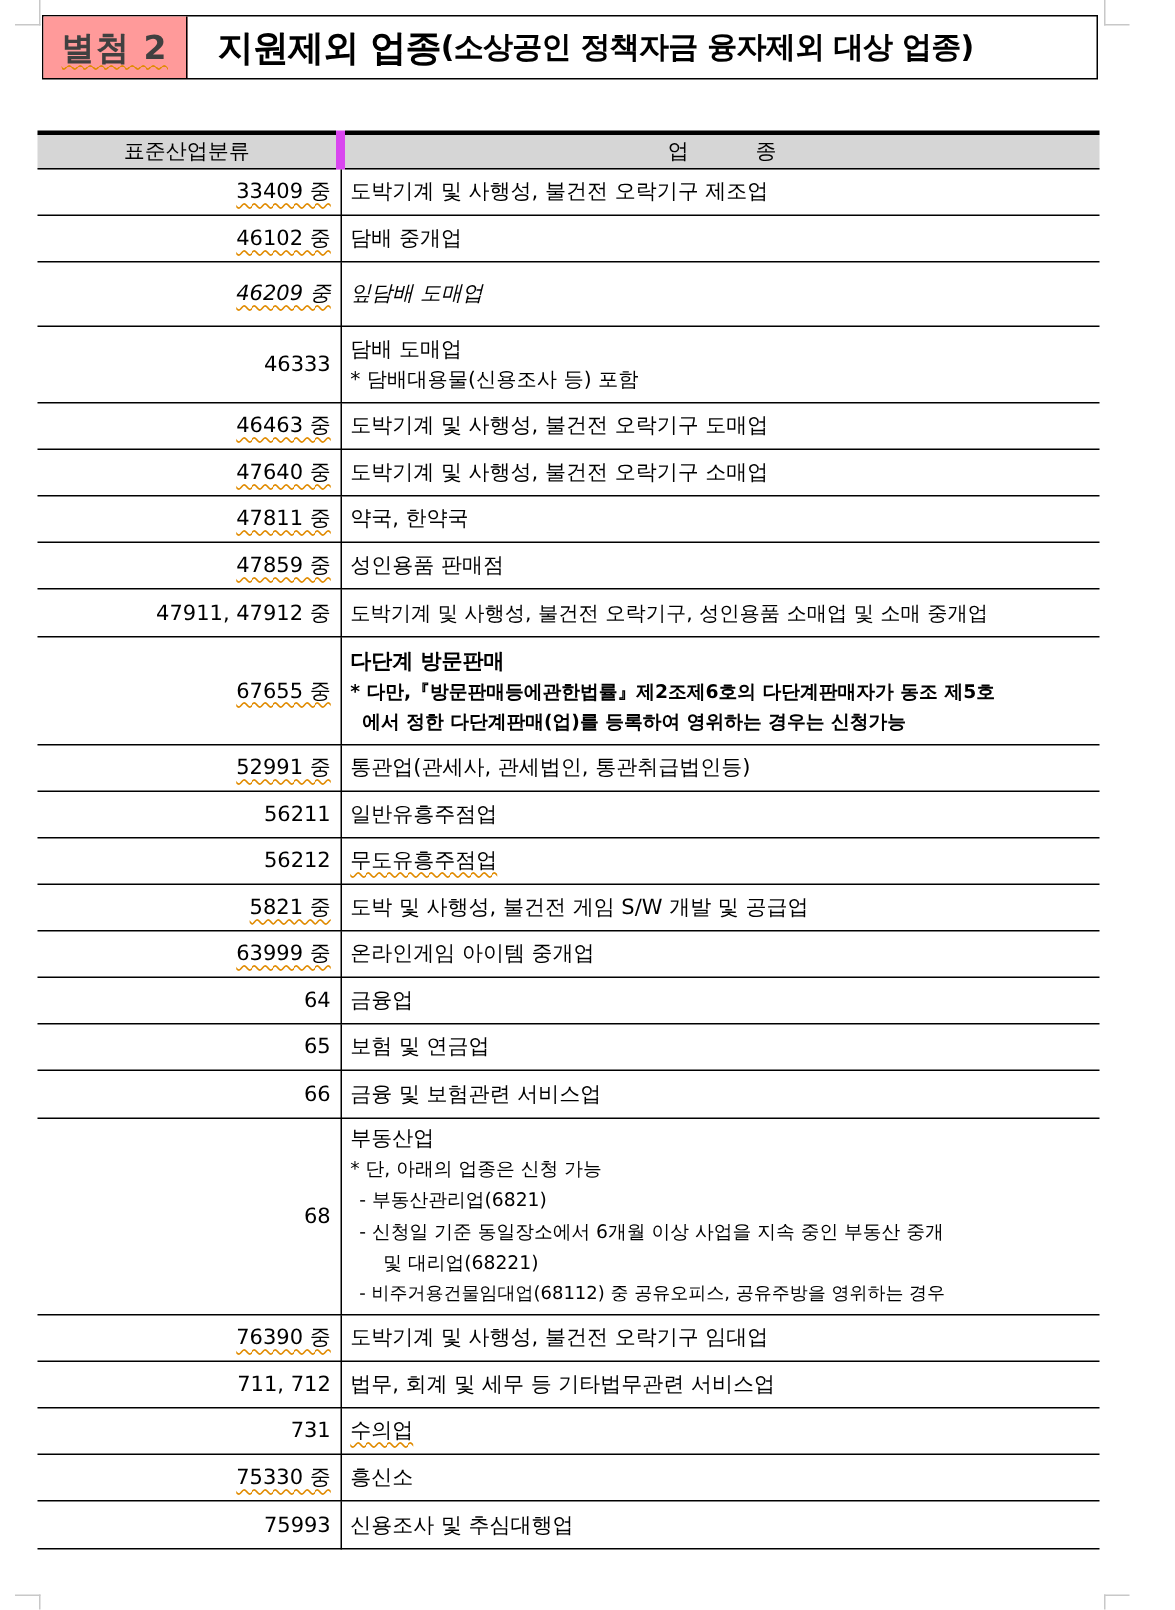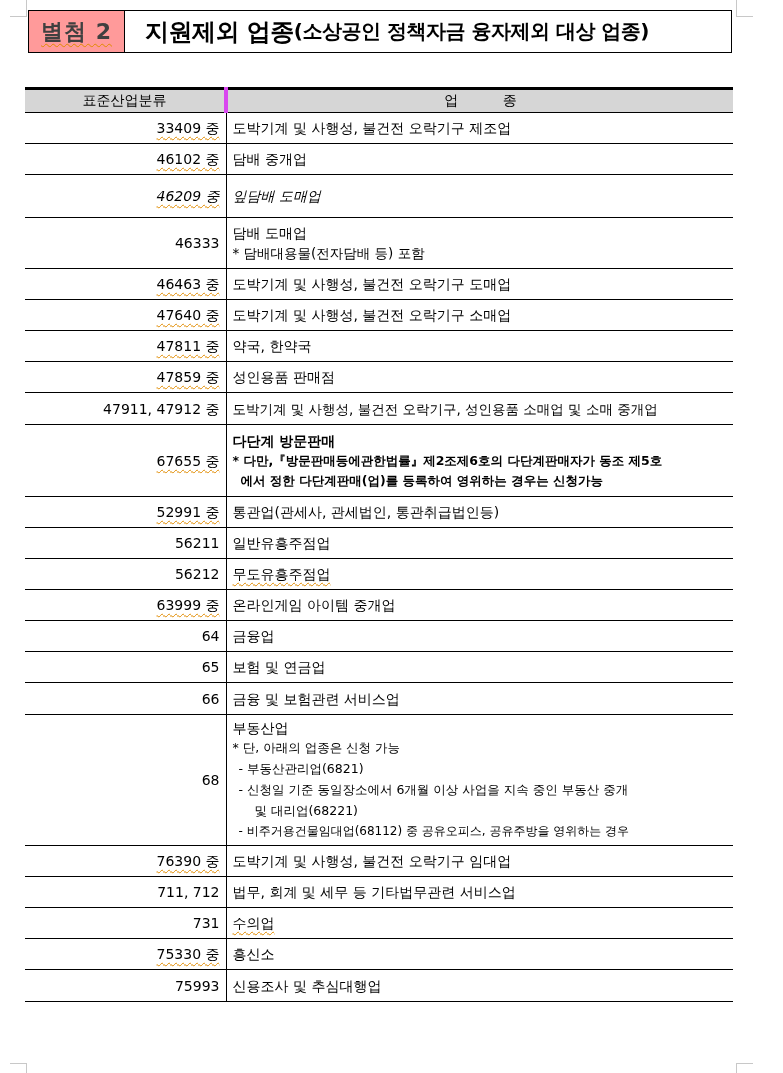--- a/index.html
+++ b/index.html
@@ -18,21 +18,21 @@
            color:#404040; font-weight:bold; font-size:22px; letter-spacing:1px; }
   .badge .sq { text-decoration: underline wavy #e08a00; text-decoration-thickness:1px; text-underline-offset:4px; }
   .title-text { flex:1; display:flex; align-items:center; padding-left:20px;
                 font-weight:bold; font-size:24px; letter-spacing:-0.5px; }
   .title-text .sub { font-size:20px; }
 
   table.main { position:absolute; left:25px; top:87px; width:708px; border-collapse:collapse;
                font-size:14px; }
   table.main th { background:#d6d6d6; font-weight:normal; height:22px; padding:0;
                   border-top:3px solid #000; border-bottom:1px solid #000; font-size:14px; }
-  table.main th.c1 { width:199px; border-right:4px solid #d946ef; }
+  table.main th.c1 { width:199px; border-right:6px solid #d946ef; }
   table.main td { border-bottom:1px solid #000; padding:0 6px; vertical-align:middle; line-height:20px; }
   table.main td.code { text-align:right; border-right:1px solid #000; width:187px; white-space:nowrap; }
   table.main td.ind { text-align:left;margin-top:42px; }
   .sq { text-decoration: underline wavy #e08a00; text-decoration-thickness:1px; text-underline-offset:3px; }
   .indent1 { padding-left:8px; }
   .note { font-size:13.5px; }
 </style>
 </head>
 <body>
 
@@ -72,21 +72,21 @@
 
     <tr style="height:43px;font-style:italic;">
       <td class="code"><span class="sq">46209 중</span></td>
       <td class="ind"><span>잎담배 도매업</span></td>
     </tr>
 
     <tr style="height:51px;">
       <td class="code"><span>46333</span></td>
       <td class="ind">
         <div>담배 도매업</div>
-        <div class="note">* 담배대용물(전자담배 등) 포함</div>
+        <div class="note">* 담배대용물(신용조사 등) 포함</div>
       </td>
     </tr>
 
     <tr style="height:31px;">
       <td class="code"><span class="sq">46463 중</span></td>
       <td class="ind"><span>도박기계 및 사행성, 불건전 오락기구 도매업</span></td>
     </tr>
 
     <tr style="height:31px;">
       <td class="code"><span class="sq">47640 중</span></td>
@@ -125,20 +125,24 @@
     <tr style="height:31px;">
       <td class="code"><span>56211</span></td>
       <td class="ind"><span>일반유흥주점업</span></td>
     </tr>
 
     <tr style="height:31px;">
       <td class="code"><span>56212</span></td>
       <td class="ind"><span class="sq">무도유흥주점업</span></td>
     </tr>
 
+    <tr style="height:31px;">
+      <td class="code"><span class="sq">5821 중</span></td>
+      <td class="ind"><span>도박 및 사행성, 불건전 게임 S/W 개발 및 공급업</span></td>
+    </tr>
 
     <tr style="height:31px;">
       <td class="code"><span class="sq">63999 중</span></td>
       <td class="ind"><span>온라인게임 아이템 중개업</span></td>
     </tr>
 
     <tr style="height:31px;">
       <td class="code"><span>64</span></td>
       <td class="ind"><span>금융업</span></td>
     </tr>

